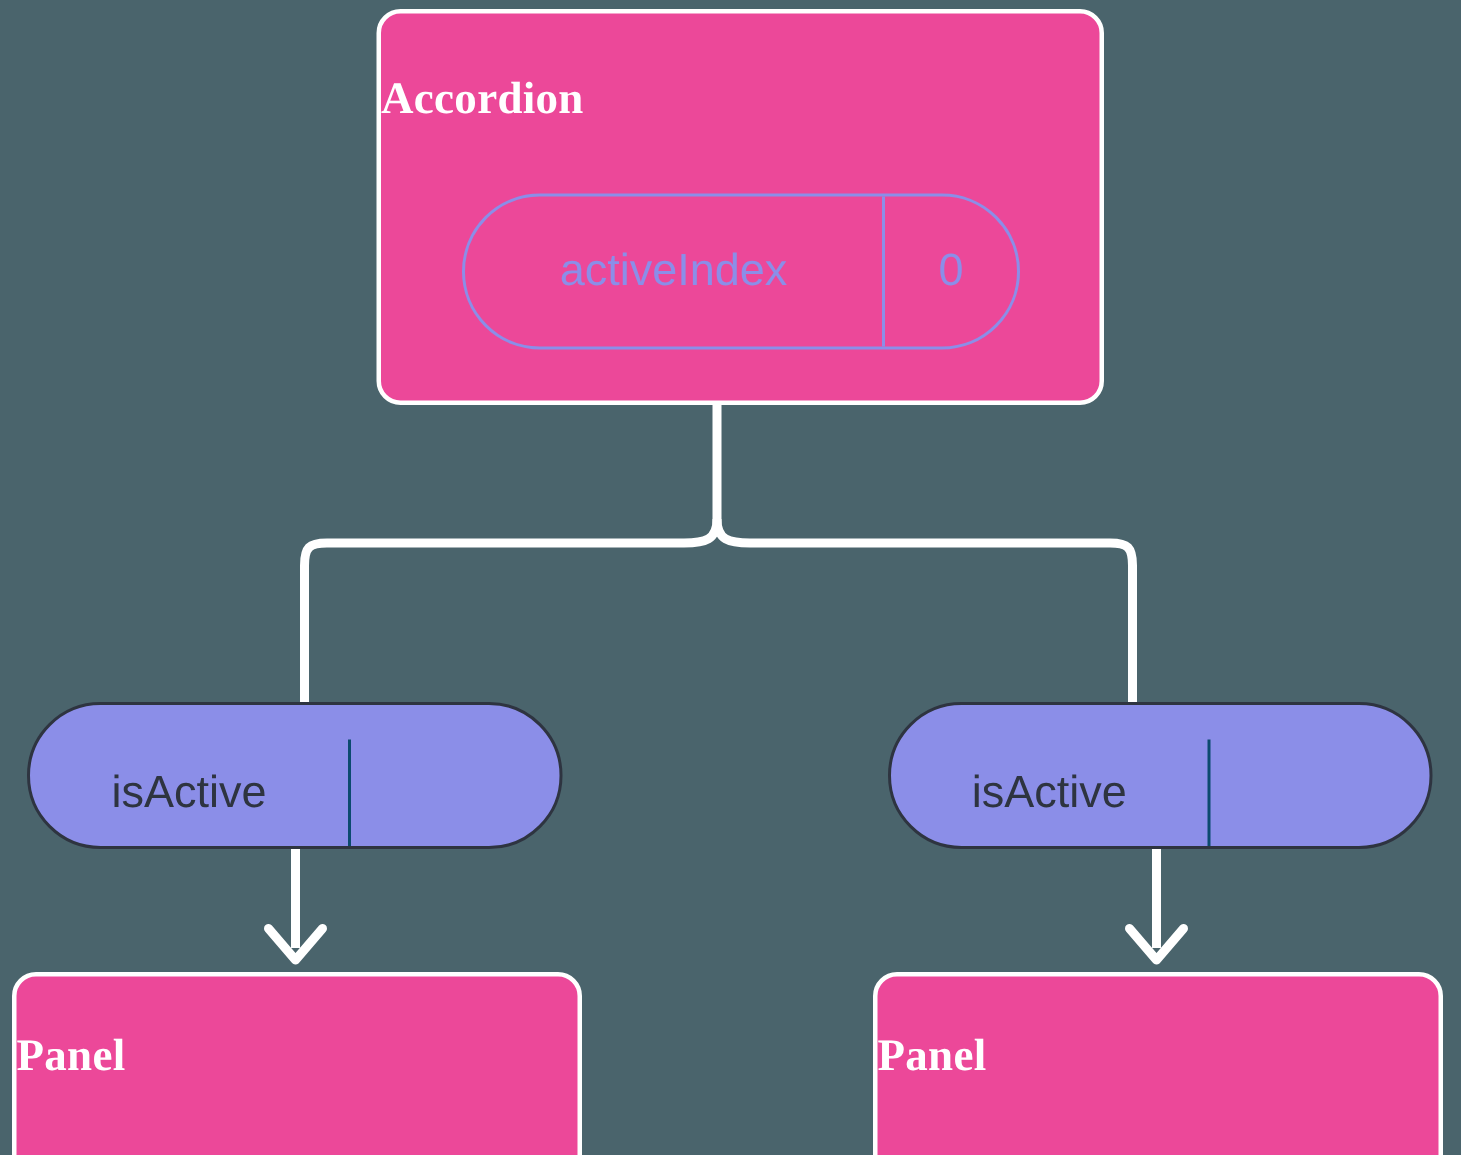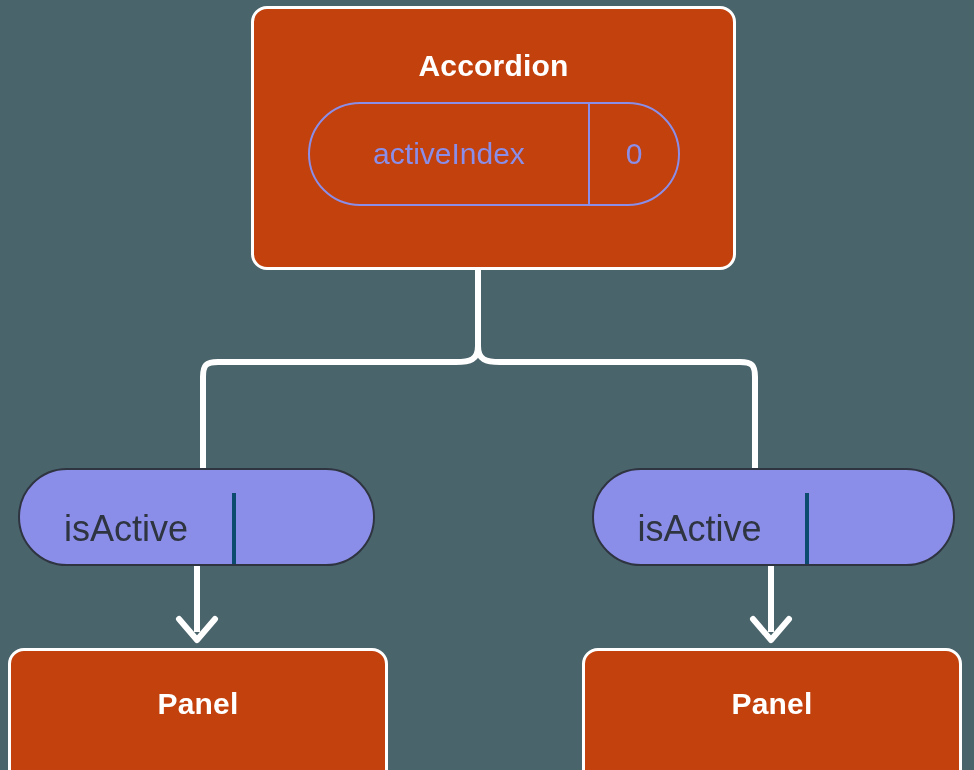--- a/index.html
+++ b/index.html
@@ -32,27 +32,28 @@
     width: 974px;
     height: 770px;
     z-index: 1;
     pointer-events: none;
   }
 
   
   .node-box {
     position: absolute;
     box-sizing: border-box;
-    background: #c2410c;
+    background: #ec4899;
     border: 3px solid #ffffff;
     border-radius: 16px;
     z-index: 2;
     display: flex;
     flex-direction: column;
-    align-items: center;
+    align-items: flex-start;
+    font-family: Liberation Serif, serif;
   }
 
   
   #accordion-node {
     left: 251px;
     top: 6px;
     width: 485px;
     height: 264px;
     justify-content: flex-start;
   }
@@ -79,21 +80,21 @@
   .pill-val {
     display: flex;
     align-items: center;
     justify-content: center;
     line-height: 1;
     user-select: none;
   }
 
   #active-index-pill {
     left: 308px;
-    top: 102px;
+    top: 129px;
     width: 372px;
     height: 104px;
     border: 2px solid #8b8ee8;
     border-radius: 52px;
     background: transparent;
   }
   #active-index-pill .pill-key {
     width: 278px;
     color: #8b8ee8;
     font-size: 30px;
@@ -108,22 +109,22 @@
   
   .pill-filled {
     background: #8b8ee8;
     border: 2px solid #2e3440;
     border-radius: 50px;
     height: 98px;
     top: 468px;
   }
   .pill-filled .pill-key {
     color: #2e3440;
-    font-size: 36px;
-    border-right: 4px solid #0c4a6e;
+    font-size: 30px;
+    border-right: 2px solid #0c4a6e;
     margin-top: 23px;
   }
   .pill-filled .pill-val {
     flex: 1;
     color: #2e3440;
     font-size: 30px;
   }
 
   #pill-left {
     left: 18px;

